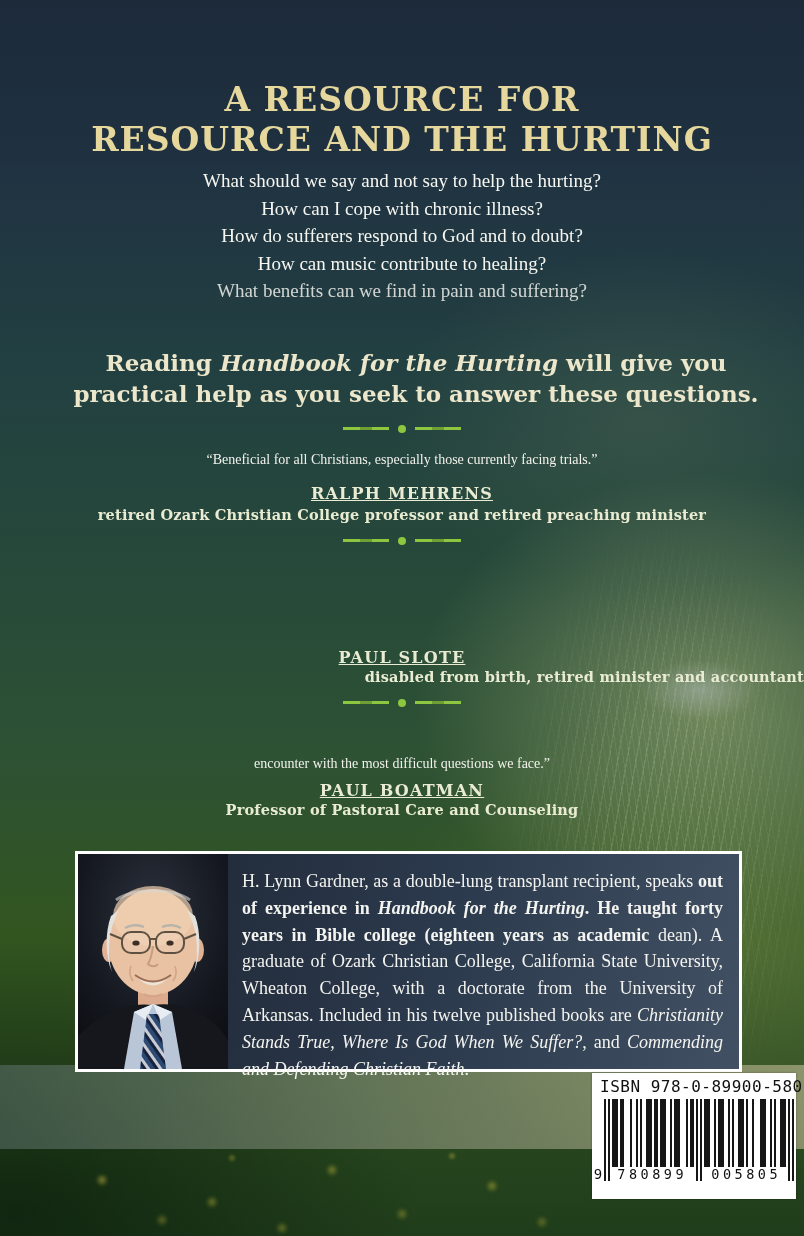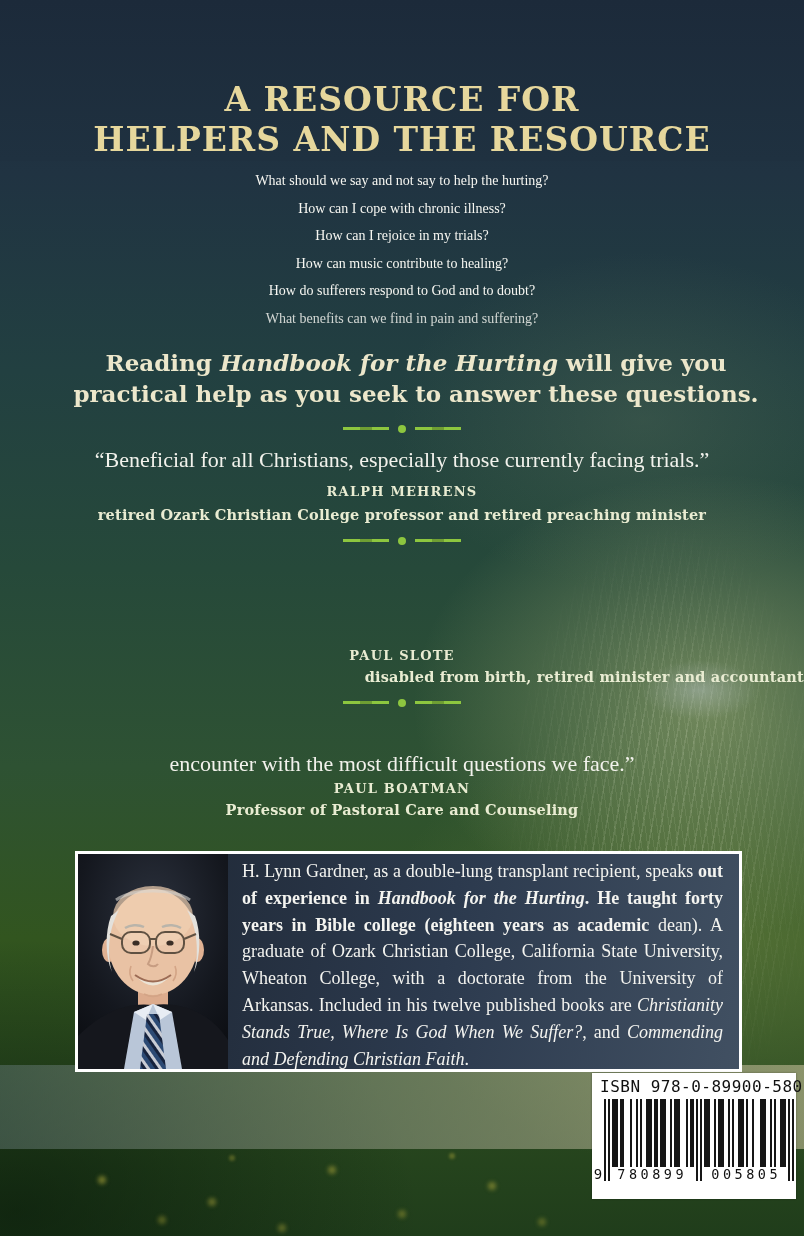--- a/index.html
+++ b/index.html
@@ -36,48 +36,48 @@
       30px 18px 4px 2px rgba(186,176,62,.55), 140px 40px 4px 2px rgba(186,176,62,.45),
       260px 8px 4px 2px rgba(186,176,62,.5), 330px 52px 4px 2px rgba(170,165,55,.45),
       420px 24px 4px 2px rgba(186,176,62,.5), 470px 60px 4px 2px rgba(170,165,55,.4),
       210px 66px 4px 2px rgba(186,176,62,.4), 90px 58px 4px 2px rgba(160,155,50,.45),
       380px -6px 3px 1px rgba(186,176,62,.4), 160px -4px 3px 1px rgba(186,176,62,.35);
   }
   section, .abs{position:absolute; left:0; right:0; text-align:center;}
 
   .title{top:80px; font-family:"DejaVu Serif", serif; font-weight:bold;
     color:#e6d79c; font-size:33px; line-height:40px; letter-spacing:1px;}
-  .questions{top:167px; color:#f7f7f2; font-size:14px; line-height:27.5px;}
+  .questions{top:167px; color:#f7f7f2; font-size:19px; line-height:27.5px;}
   .questions .q:last-child{opacity:.82;}
   .statement{top:347px; font-family:"DejaVu Serif", serif; font-weight:bold;
     color:#ece7cb; font-size:23px; line-height:31px;padding-left:28px;}
   .divider{display:flex; align-items:center; justify-content:center; gap:9px; height:9px;}
   .divider .seg{width:46px; height:3px; background:#8dc63f;
     background:linear-gradient(90deg,#8dc63f 0 38%, #6f9e33 38% 62%, #8dc63f 62%);}
   .divider .dot{width:8px; height:8px; border-radius:50%; background:#8dc63f;}
   .d1{top:424px;} .d2{top:536px;} .d3{top:698px;}
-  .quote{color:#f2f2ec; font-size:22px; line-height:29px;}
+  .quote{color:#f2f2ec; font-size:14px; line-height:29px;}
   .q1{top:445px;} .q2{top:557px;} .q3{top:720px;}
   .tname{font-family:"DejaVu Serif", serif; font-weight:bold; color:#e9ecd2;
-    font-size:13px; letter-spacing:1.2px;}
+    font-size:16px; letter-spacing:1.2px;text-decoration:underline;}
   .n1{top:484px;} .n2{top:648px;} .n3{top:781px;}
   .tattr{font-family:"DejaVu Serif", serif; font-weight:bold; color:#e9ecd2;
     font-size:14.5px; letter-spacing:.2px;}
   .a1{top:506px;} .a2{top:668px;text-align:right;} .a3{top:801px;}
   .it{font-style:italic;} .bd{font-weight:bold;}
 
   .band{position:absolute; left:0; right:0; top:1065px; height:84px;
     background:linear-gradient(90deg, rgba(86,108,100,.6), rgba(178,176,138,.68));}
 
   .bio{position:absolute; left:75px; top:851px; width:661px; height:215px;
     border:3px solid #fff; background:linear-gradient(100deg,#1d2531,#2c3a4e 55%,#415062);
     display:flex;}
   .bio .photo{flex:0 0 150px; height:215px; overflow:hidden; background:#0d0f14;}
   .bio .biotext{flex:1; color:#f4f4f0; font-size:18px; line-height:26.8px;
-    text-align:justify; padding:4px 16px 0 14px;}
+    text-align:justify; padding:14px 16px 0 14px;}
 
   .bcbox{position:absolute; left:592px; top:1073px; width:204px; height:126px;
     background:#fff; color:#111; font-family:"DejaVu Sans Mono", monospace;
     box-shadow:0 0 2px rgba(0,0,0,.35);}
   .isbn{font-size:16px; letter-spacing:.5px; text-align:center; padding-top:4px; white-space:nowrap;margin-left:8px;}
   .bcwrap{display:flex; align-items:flex-end; justify-content:center; margin-top:3px;}
   .bclead{font-size:14px; line-height:14px; margin-right:2px;}
   .bars{position:relative; display:flex; height:82px; width:190px;}
   .mod{width:2px; height:100%;} .on{background:#161616;}
   .bclabel{position:absolute; bottom:-1px; height:15px; background:#fff;
@@ -88,29 +88,28 @@
 </head>
 <body>
 
 <div class="page">
   <div class="grass-right"></div>
   <div class="flower-blob"></div>
   <div class="specks"></div>
 
   <section class="title">
     <div>A RESOURCE FOR</div>
-    <div>HELPERS AND THE RESOURCE</div>
+    <div>RESOURCE AND THE HURTING</div>
   </section>
 
   <section class="questions">
     <div class="q">What should we say and not say to help the hurting?</div>
     <div class="q">How can I cope with chronic illness?</div>
-    <div class="q">How can I rejoice in my trials?</div>
+    <div class="q">How do sufferers respond to God and to doubt?</div>
     <div class="q">How can music contribute to healing?</div>
-    <div class="q">How do sufferers respond to God and to doubt?</div>
     <div class="q">What benefits can we find in pain and suffering?</div>
   </section>
 
   <section class="statement"><span>Reading </span><span class="it">Handbook for the Hurting</span><span> will give you</span><br><span>practical help as you seek to answer these questions.</span></section>
 
   <section class="divider d1">
     <span class="seg"></span>
     <span class="dot"></span>
     <span class="seg"></span>
   </section>

